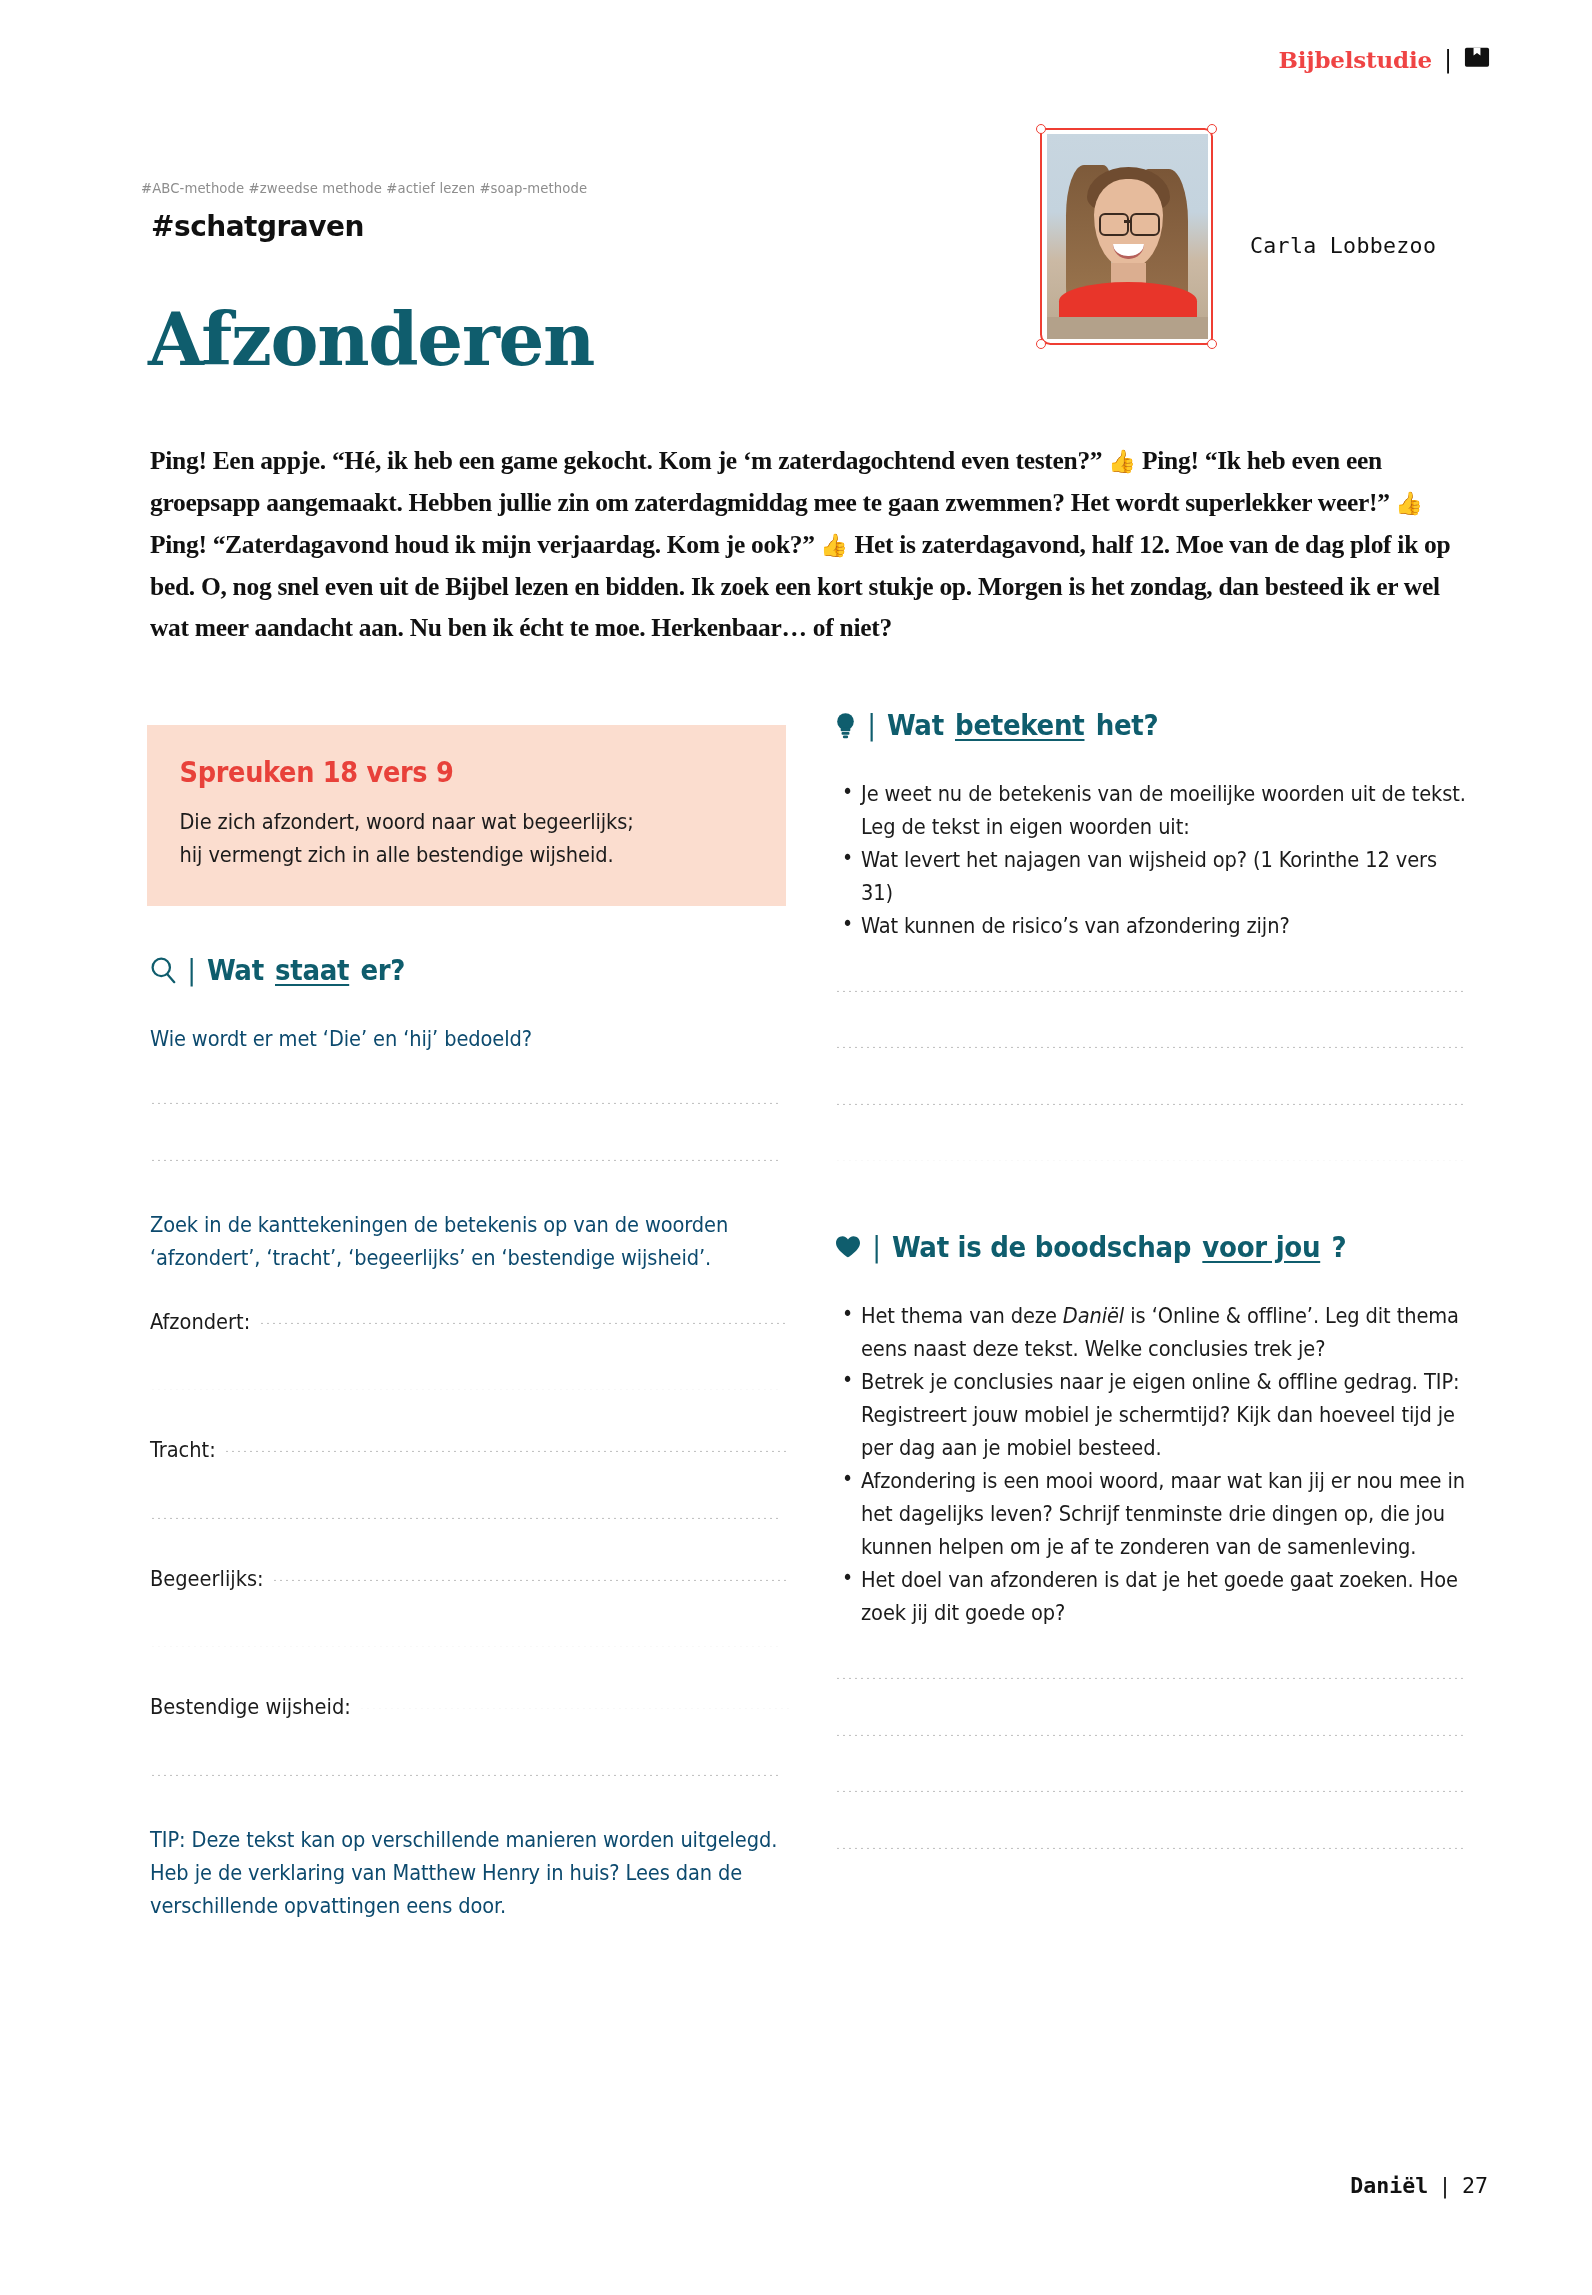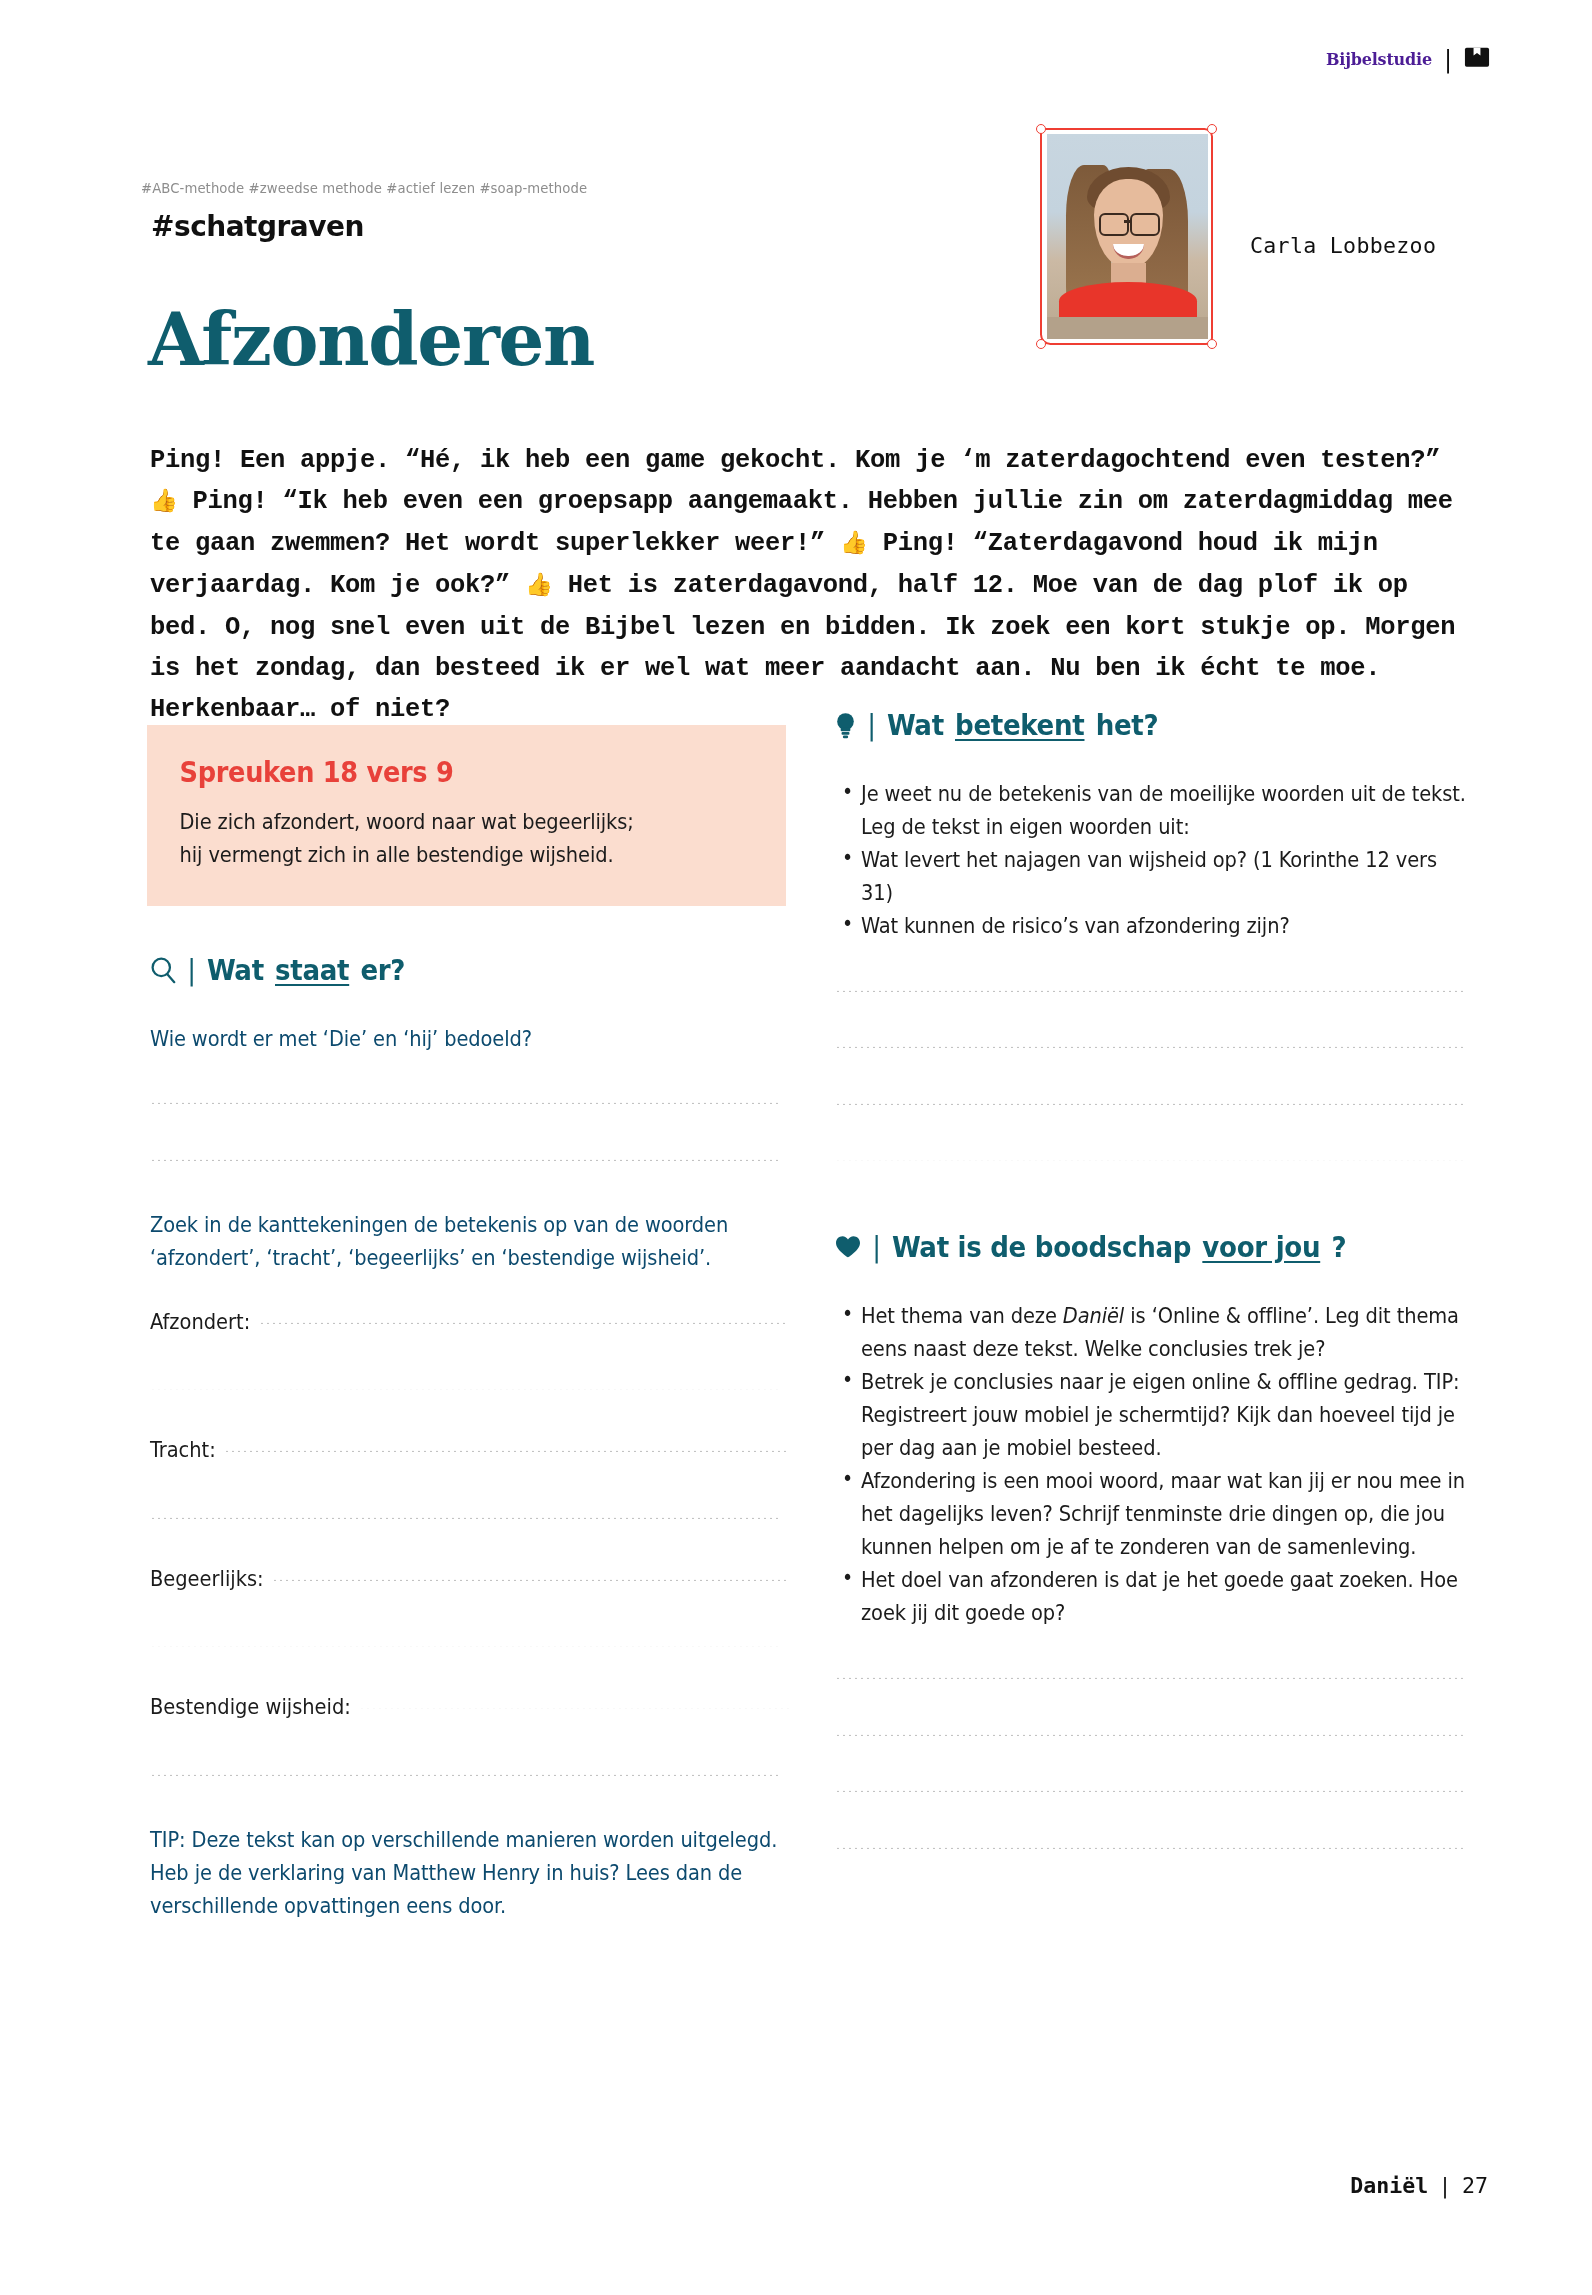--- a/index.html
+++ b/index.html
@@ -23,22 +23,22 @@
     position: absolute;
     top: 45px;
     right: 102px;
     display: flex;
     align-items: center;
     gap: 12px;
   }
   .header-title {
     font-family: "DejaVu Serif", serif;
     font-weight: bold;
-    font-size: 16px;
-    color: #4c1d95;
+    font-size: 23px;
+    color: #ef4444;
     letter-spacing: -0.2px;
   }
   .header-sep {
     font-family: "DejaVu Serif", serif;
     font-size: 24px;
     color: #111111;
     font-weight: 400;
   }
   .book-icon { display: block; }
 
@@ -140,21 +140,21 @@
     color: #111111;
     letter-spacing: 0.3px;
   }
 
   
   .intro {
     position: absolute;
     left: 150px;
     top: 414px;
     width: 1307px;
-    font-family: Liberation Mono, monospace;
+    font-family: Liberation Serif, serif;
     font-weight: bold;
     font-size: 25.5px;
     line-height: 41px;
     color: #111111;
     letter-spacing: -0.3px;
   }
   .thumb { color: #f0b429; font-size: 22.4px; }
 
   
   .col-left {

